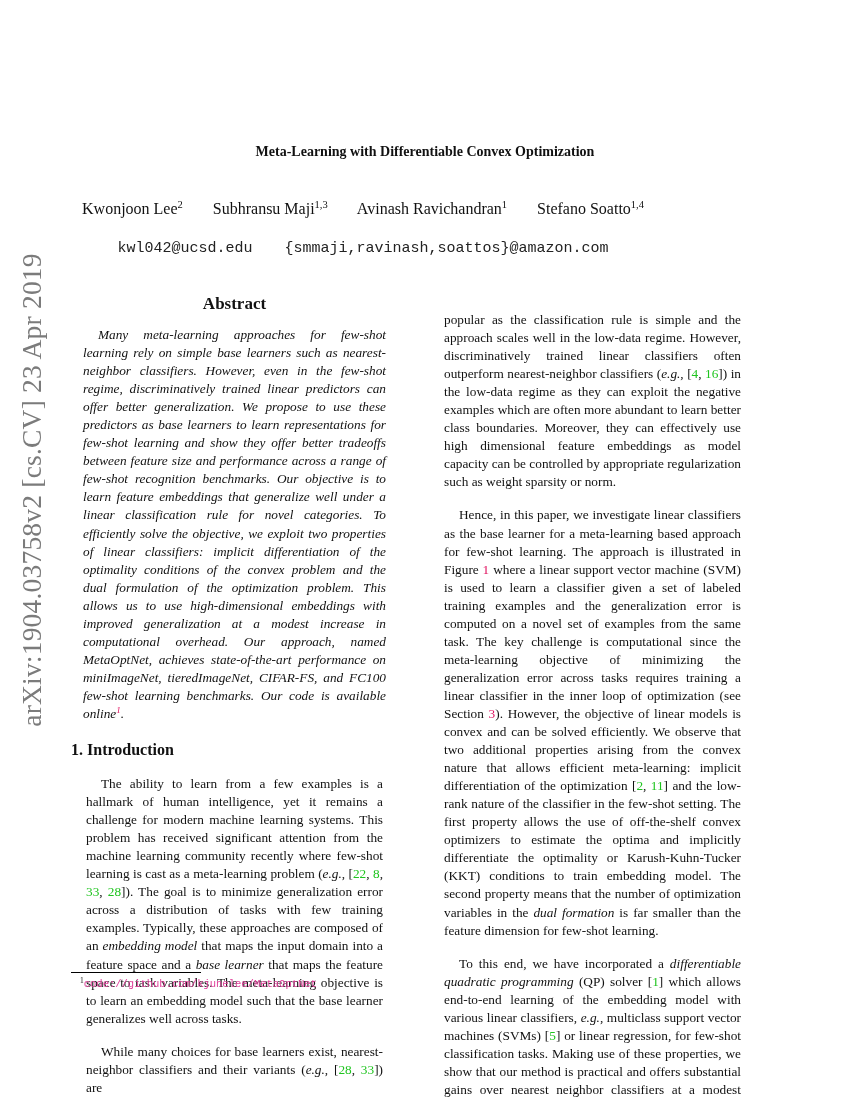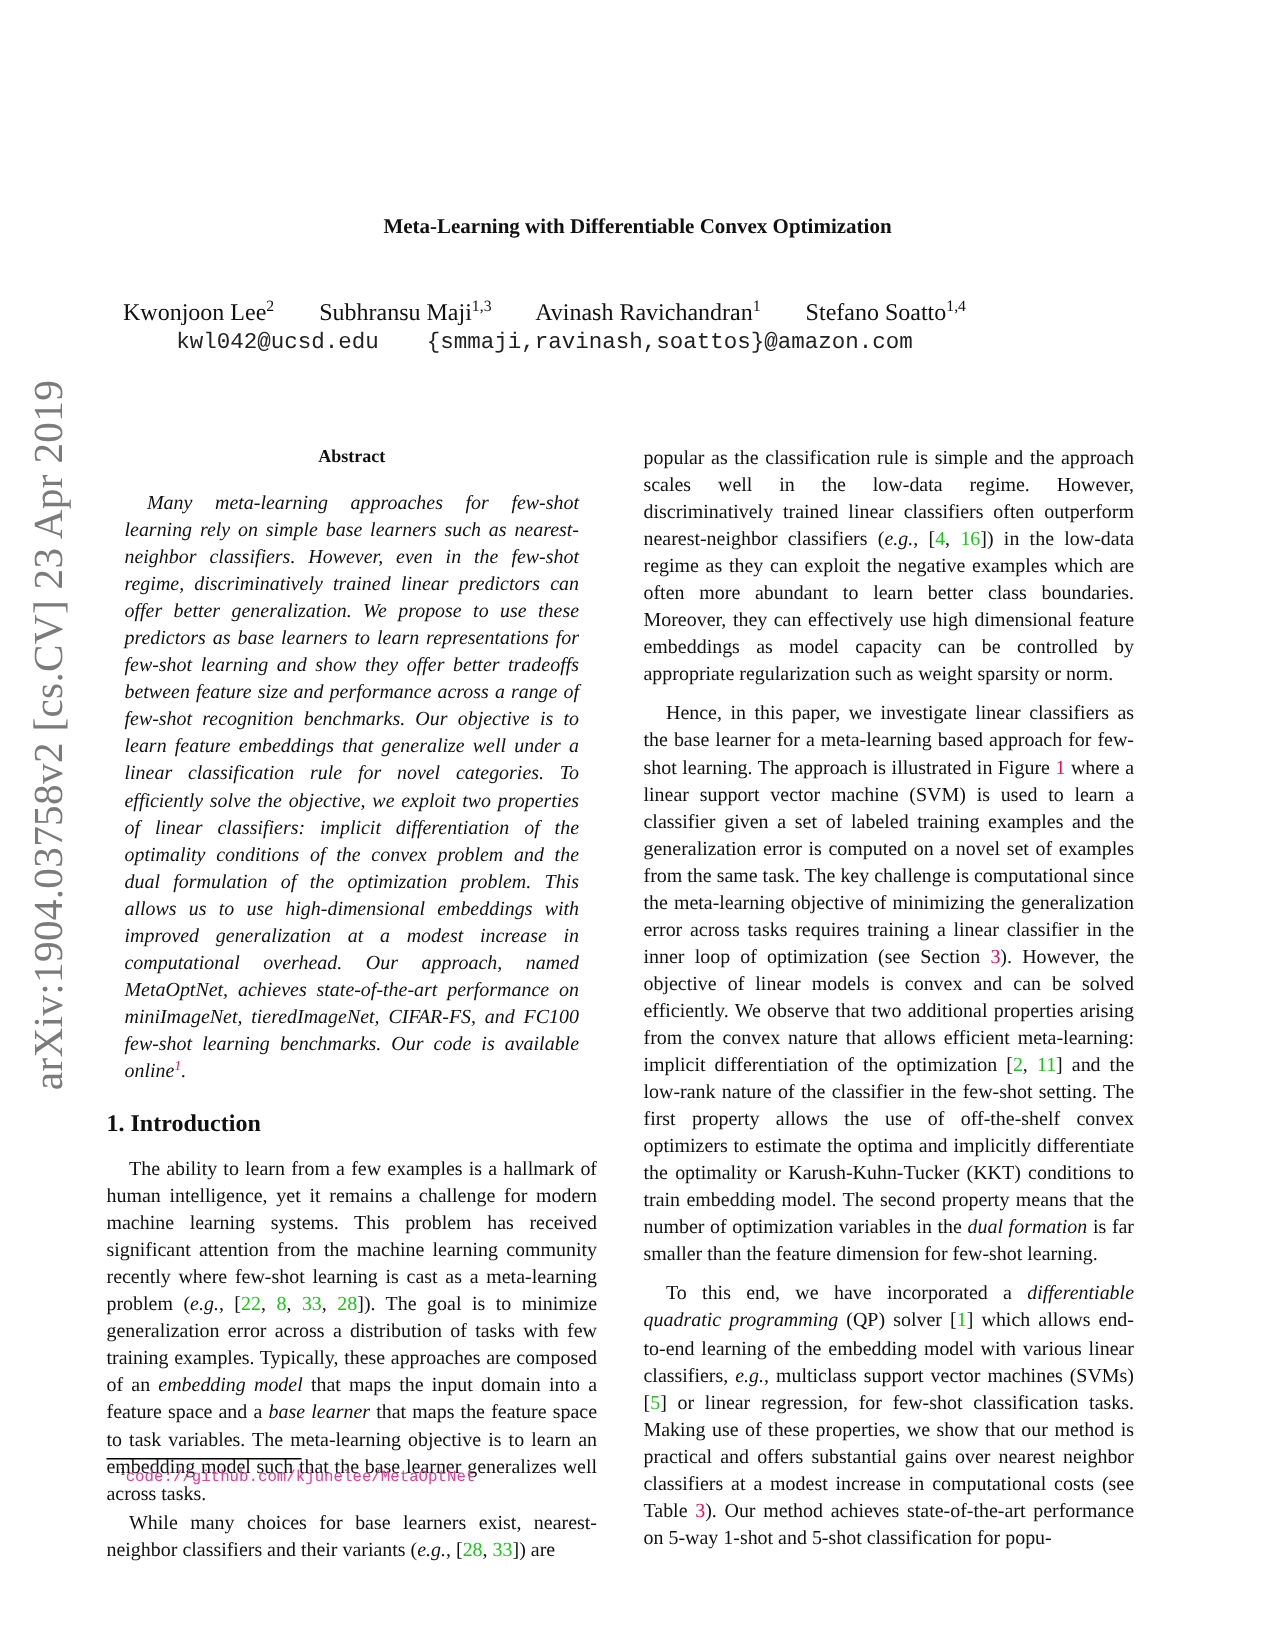--- a/index.html
+++ b/index.html
@@ -27,39 +27,39 @@
   .authors {
     position: absolute; top: 199px; left: 0; width: 726px; text-align: center;
     font-size: 16px; line-height: 20px;
   }
   .authors .row { white-space: nowrap; }
   .authors .gap { display: inline-block; width: 26px; }
   .authors .gap2 { display: inline-block; width: 30px; }
   .authors sup { font-size: 10.5px; vertical-align: 6px; line-height: 0; }
   .authors .mono {
     font-family: "Liberation Mono", "DejaVu Sans Mono", monospace;
-    font-size: 15px; color: #222;
+    font-size: 15px; color: #222; margin-top: 20px;
   }
   .col {
     position: absolute; width: 327px;
     font-size: 13.3px; line-height: 18.05px;
     text-align: justify; hyphens: manual;
   }
   .col-left { left: 71px; top: 294px; }
   .col-right { left: 429px; top: 296px; }
   .abstract-title {
-    text-align: center; font-weight: bold; font-size: 12px; margin: 0 0 11px 0;
+    text-align: center; font-weight: bold; font-size: 17px; margin: 0 0 11px 0;
     line-height: 20px;
   }
   .abstract-body { font-style: italic; text-indent: 15px; margin: 12px; }
   .section-title {
     font-weight: bold; font-size: 16px; margin: 17px 0 10px 0; line-height: 20px;
     text-align: left;
   }
-  p { margin: 0; text-indent: 15px; }
+  p { margin: 15px; text-indent: 15px; }
   p + p { margin-top: 0; }
   .para-gap { margin-top: 8px !important; }
   .cite { color: #1ec41e; }
   .ref { color: #e0115f; }
   .foot-sup { color: #e0115f; font-size: 9px; vertical-align: 5px; line-height: 0; }
   em, .it { font-style: italic; }
   .footnote-rule {
     position: absolute; left: 71px; top: 972px; width: 130px; height: 0;
     border-top: 1px solid #000;
   }

